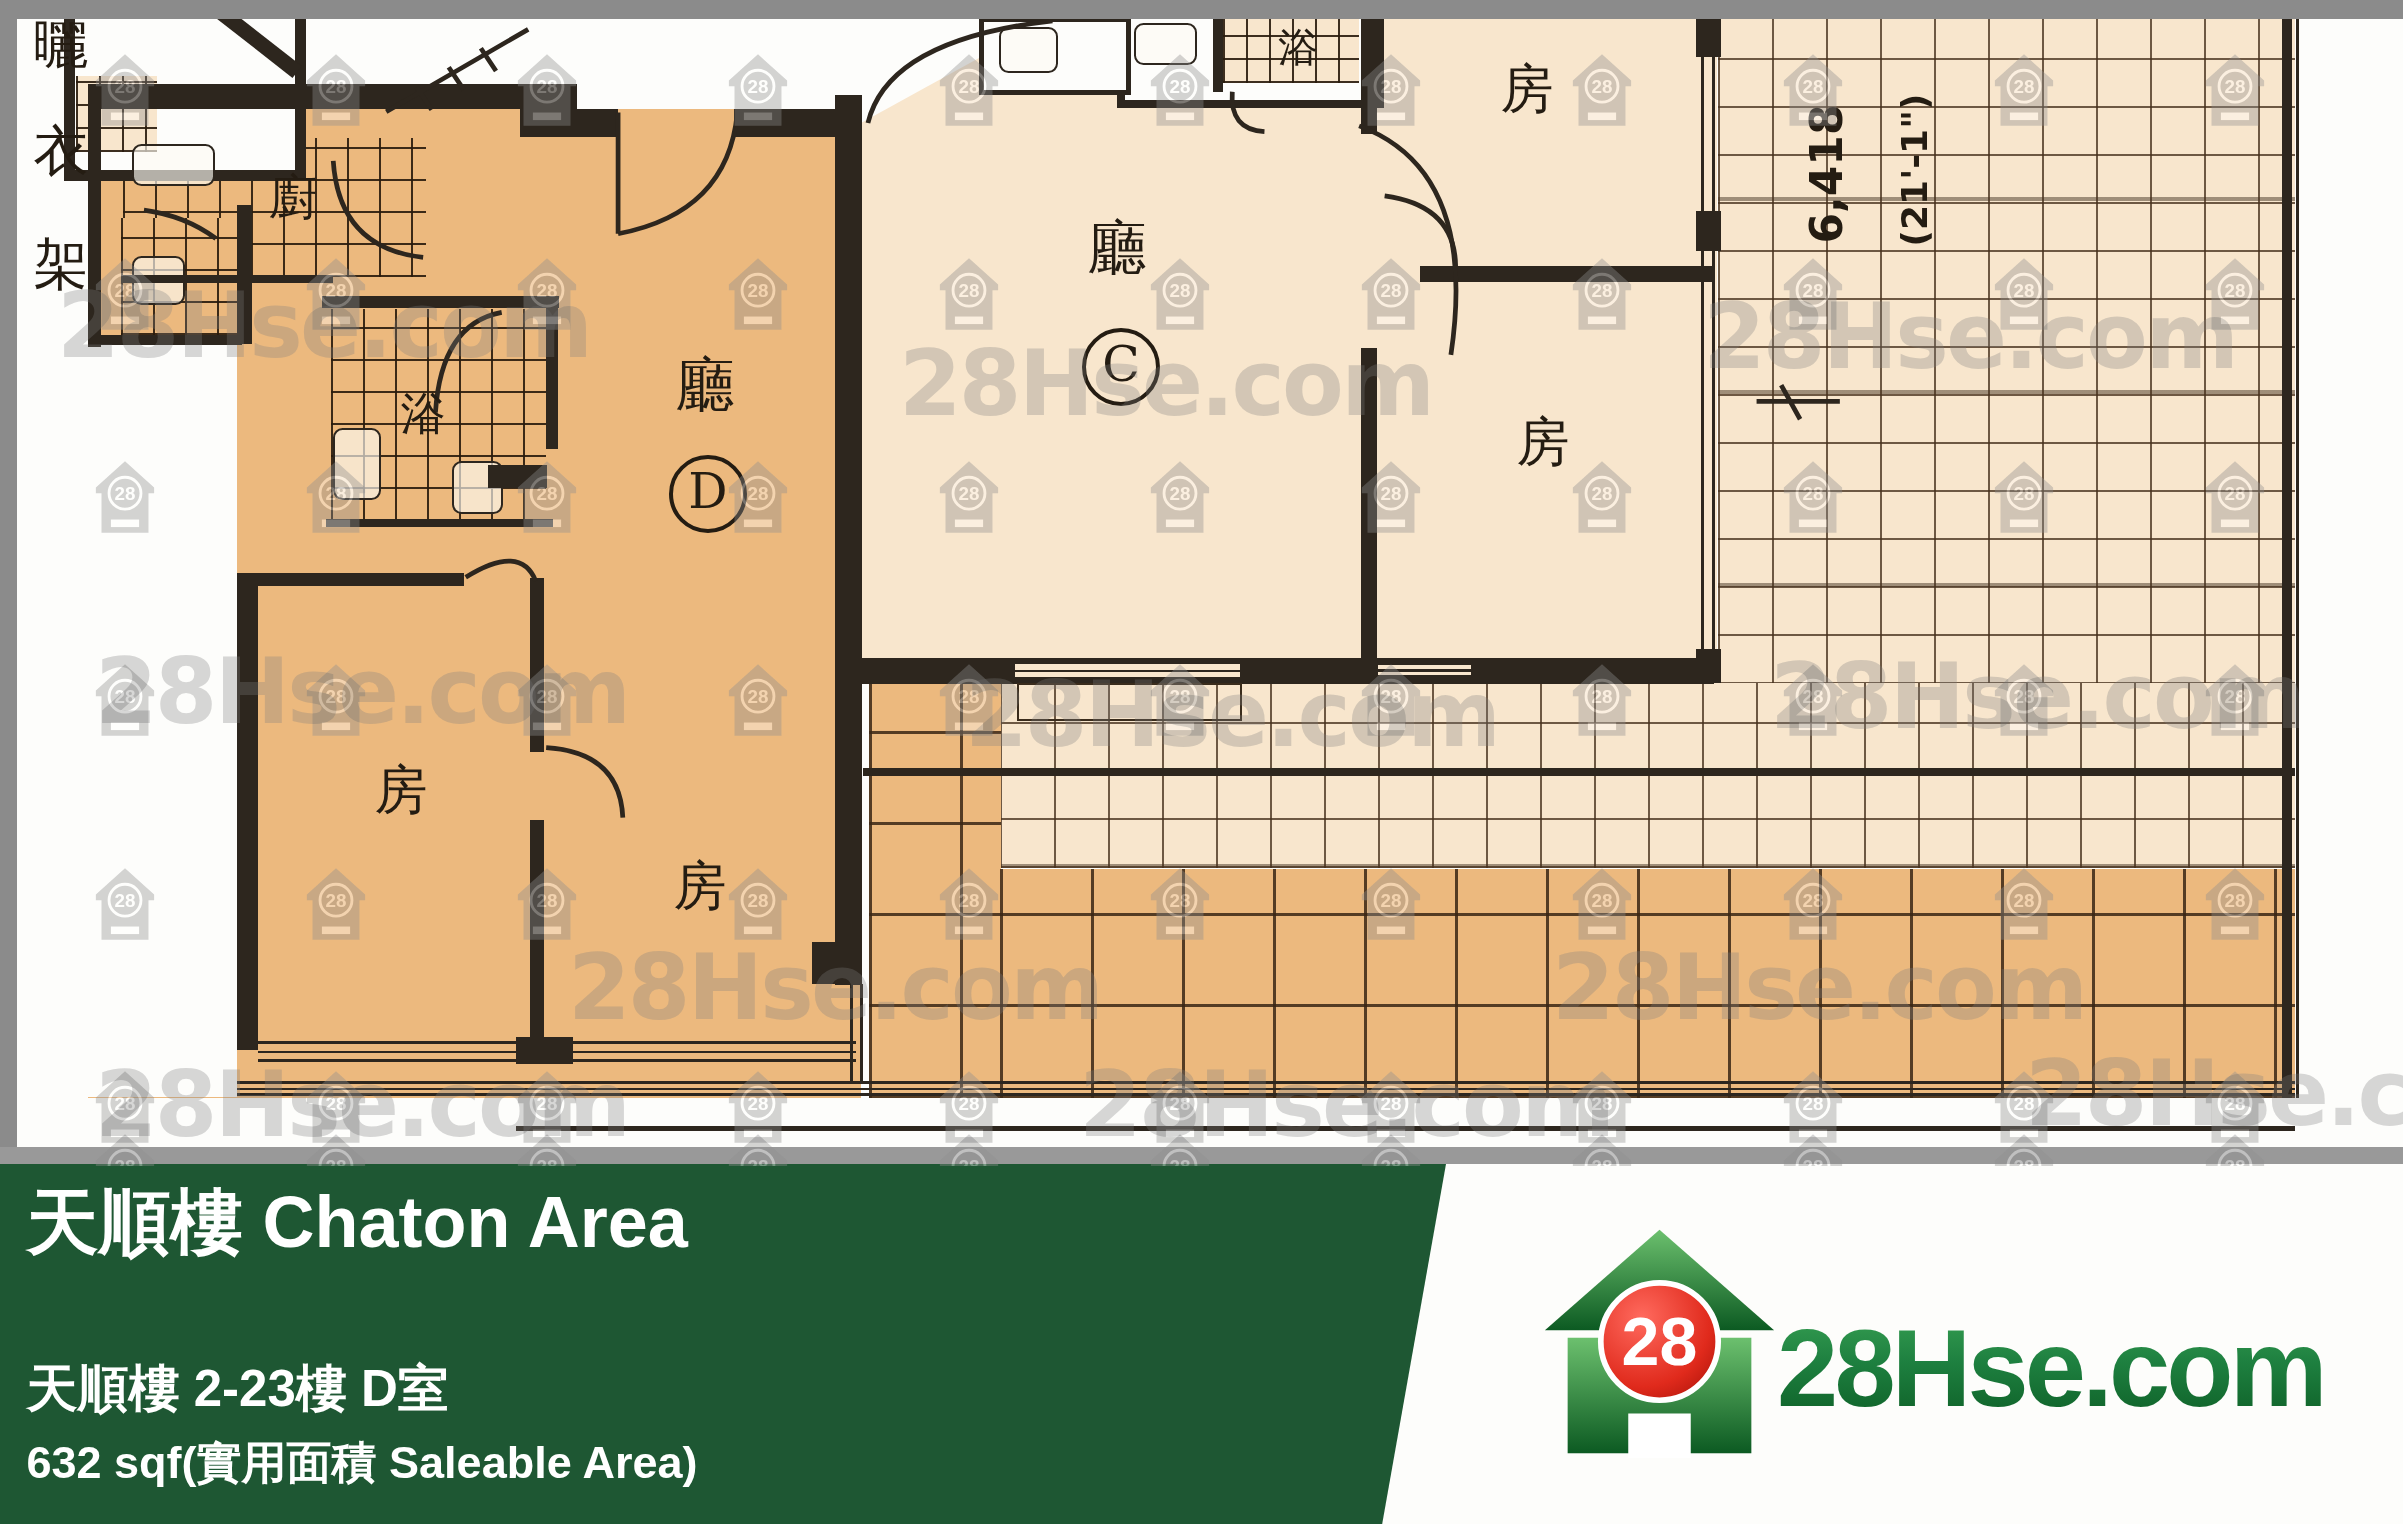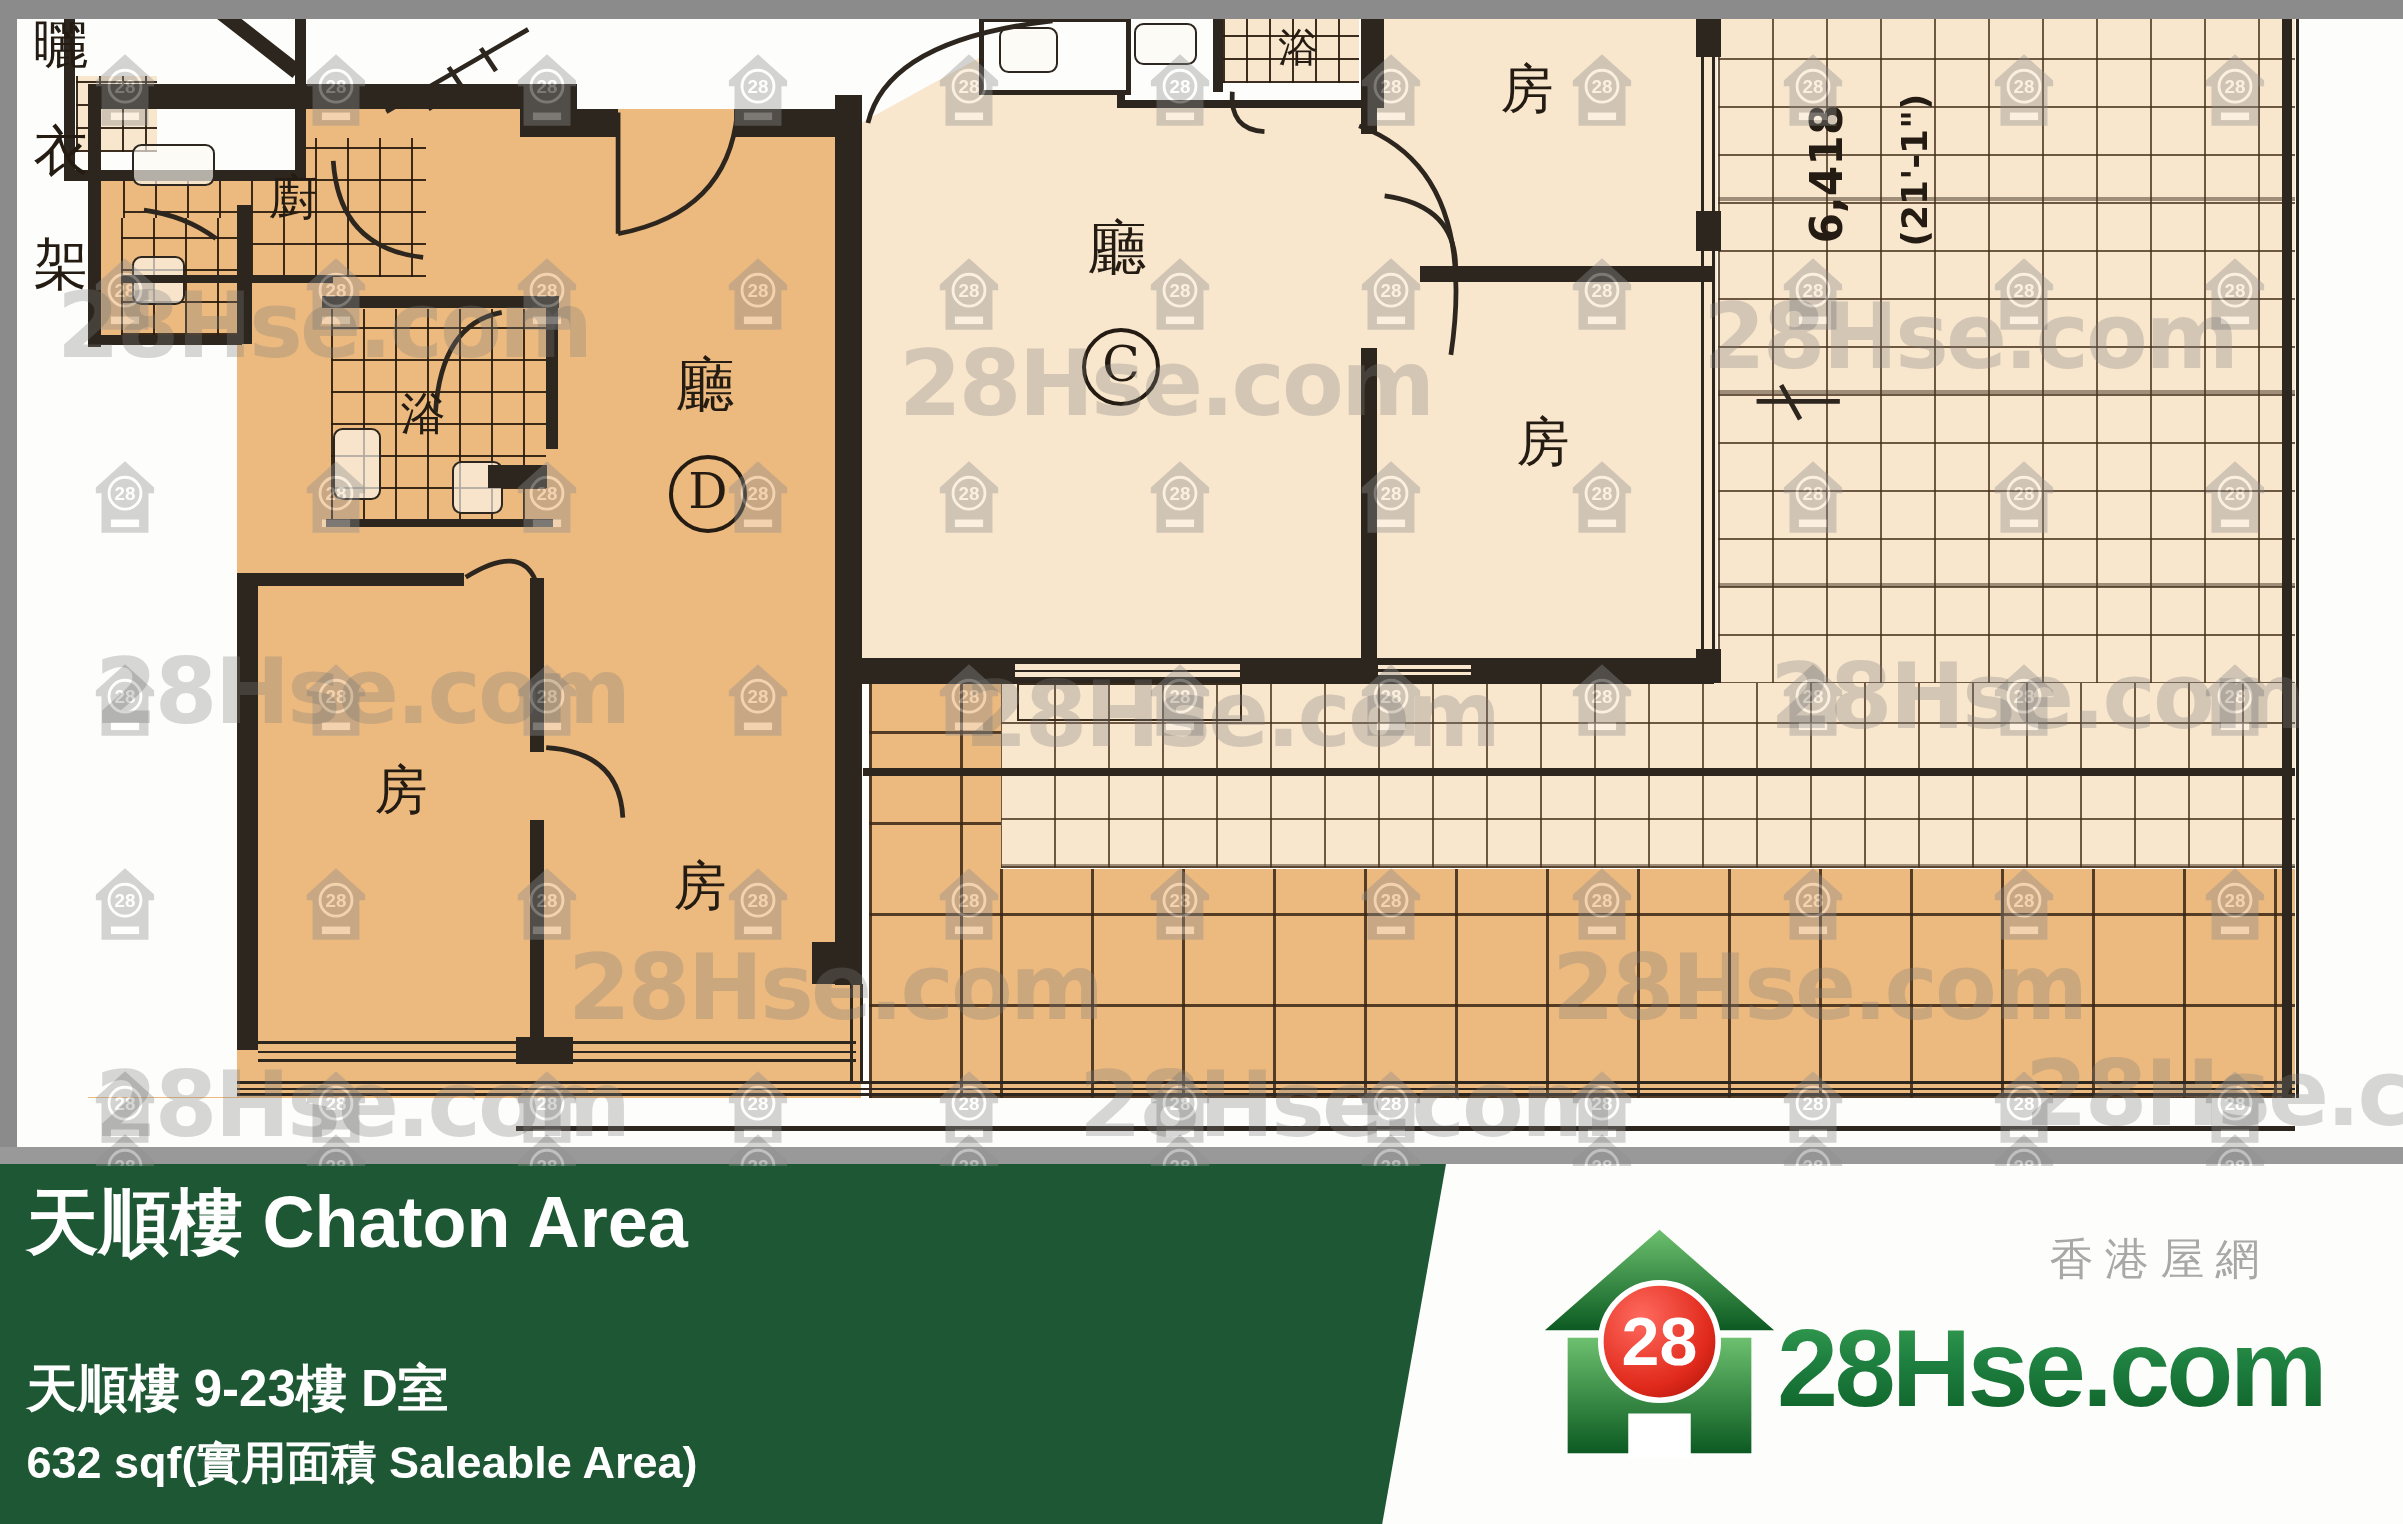--- a/index.html
+++ b/index.html
@@ -794,21 +794,21 @@
       <div class="wmt" style="left: 1079px; top: 1052px;">28Hse.com</div>
       <div class="wmt" style="left: 2025px; top: 1041px;">28Hse.com</div>
     </div>
 
   <div class="chrome" style="left:0;top:0;width:2404px;height:19px;"></div>
   <div class="chrome" style="left:0;top:19px;width:17px;height:1128px;"></div>
   <div class="chrome" style="left:0;top:1147px;width:2404px;height:17px;background:#999;z-index:40;"></div>
 
   <div id="banner"></div>
   <div class="bt" style="top:1175px;font-size:72px;">天順樓 Chaton Area</div>
-  <div class="bt" style="top:1355px;font-size:51px;">天順樓 9-23樓 D室</div>
+  <div class="bt" style="top:1355px;font-size:51px;">天順樓 2-23樓 D室</div>
   <div class="bt" style="top:1433px;font-size:45px;">632 sqf(實用面積 Saleable Area)</div>
 
   <div class="abs" style="left:1541px;top:1226px;width:237px;height:232px;z-index:35;">
     <svg width="237" height="232" viewBox="0 0 250 245">
       <defs>
         <linearGradient id="gH" x1="0" y1="0" x2="0" y2="1">
           <stop offset="0" stop-color="#6cc06e"></stop>
             <stop offset="1" stop-color="#0c5a22"></stop>
         </linearGradient>
         <radialGradient id="gR" cx="0.35" cy="0.3" r="0.9">
@@ -818,16 +818,15 @@
         </radialGradient>
       </defs>
       <path d="M125 4 L246 110 L4 110 Z" fill="url(#gH)"></path>
       <rect x="28" y="118" width="194" height="122" fill="url(#gH)"></rect>
       <rect x="92" y="198" width="66" height="47" fill="#ffffff"></rect>
       <circle cx="125" cy="122" r="62" fill="url(#gR)" stroke="#ffffff" stroke-width="6"></circle>
       <text x="125" y="147" text-anchor="middle" font-family="Liberation Sans, sans-serif" font-size="72" font-weight="bold" fill="#ffffff">28</text>
     </svg>
   </div>
   <div id="brand">28Hse.com</div>
-  <div id="tagline">香港屋網</div>
 
 </div>
 
 
 </body></html>

